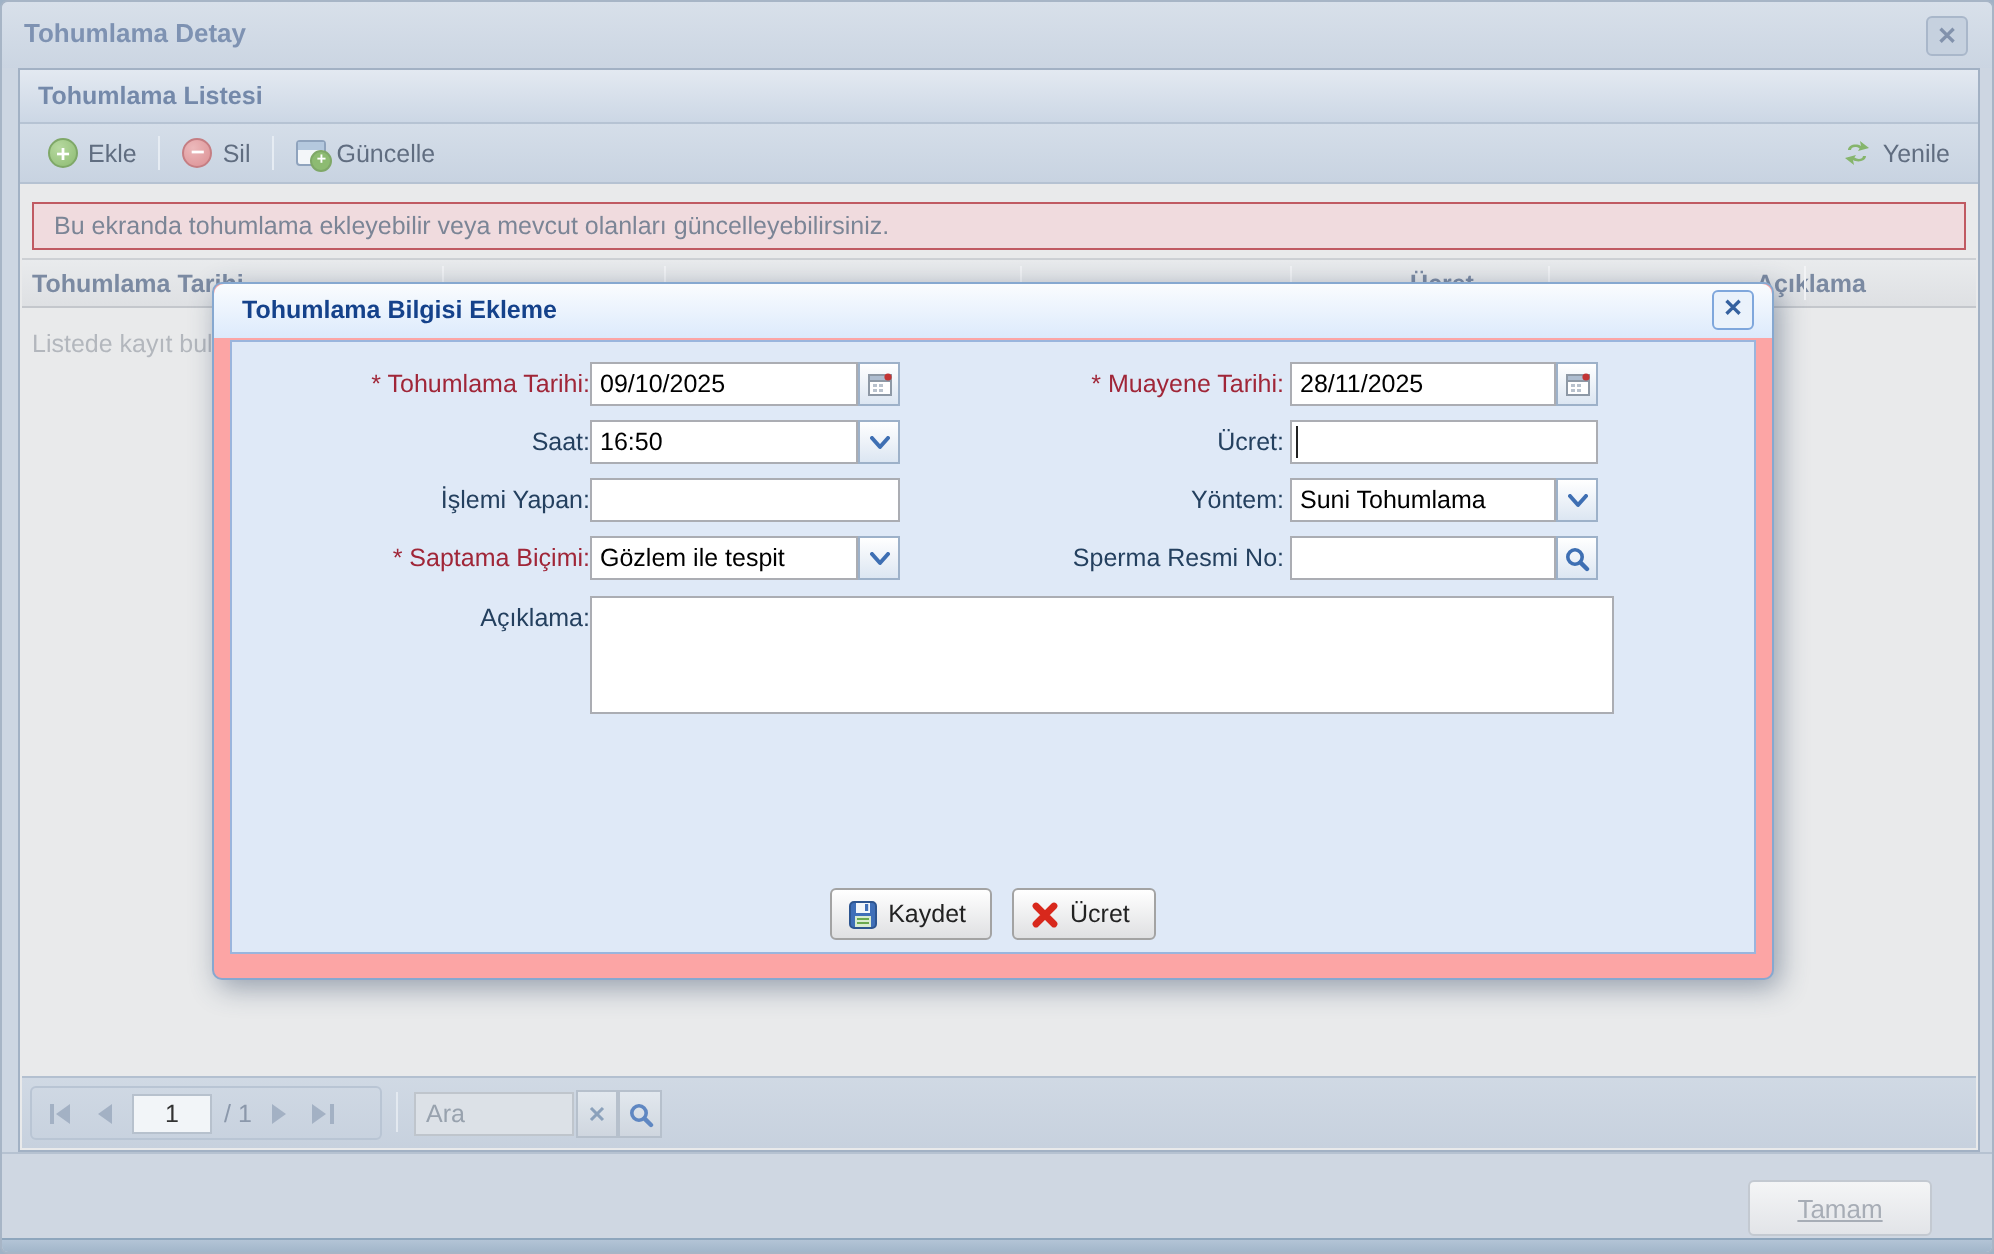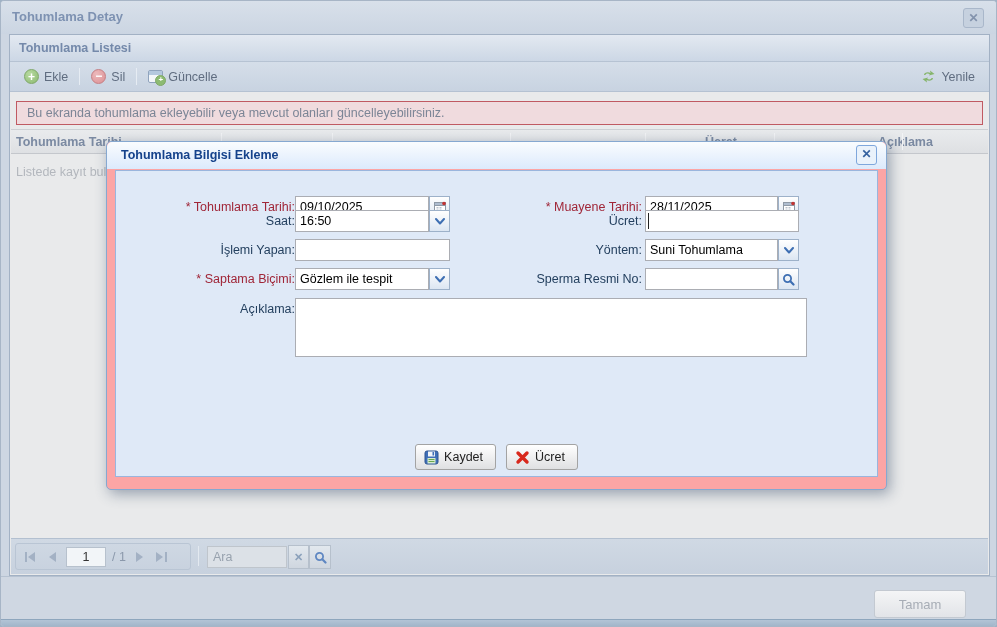--- a/index.html
+++ b/index.html
@@ -64,42 +64,42 @@
   .mini-btn { position:absolute; top:6px; height:24px; background:linear-gradient(#e2e8ee,#cfd6df);
     border:1px solid #b6c0cc; display:flex; align-items:center; justify-content:center; cursor:pointer; }
   .clear-btn { left:277px; width:21px; color:#8ba1bb; font-weight:bold; font-size:11px; }
   .search-btn { left:298px; width:22px; }
 
   
   .win-footer { position:absolute; left:0; top:575px; right:0; height:45px;
     background:#cfd7e2; border-top:1px solid #b6c2d1; }
   .ok-btn { position:absolute; right:30px; top:13px; width:92px; height:28px;
     background:linear-gradient(#f4f5f6,#e2e4e8); border:1px solid #c3c9d1; border-radius:3px;
-    color:#a7adb6; font-size:13px; display:flex; align-items:center; justify-content:center; cursor:pointer; }
+    color:#a7adb6; font-size:13px; display:flex; align-items:center; justify-content:center; cursor:pointer;text-decoration:underline; }
   .win-bottom-edge { position:absolute; left:0; bottom:0; right:0; height:7px;
     background:linear-gradient(#b3c4d6,#a2b6ca); border-top:1px solid #8ea6bd; }
 
   
   .dialog { position:absolute; left:105px; top:140px; width:781px; height:349px;
     background:#fca5a5; border:1px solid #86a8d0; border-radius:5px;
     box-shadow:3px 4px 14px rgba(50,70,100,0.45); z-index:20; }
   .dlg-header { position:absolute; left:0; top:0; right:0; height:27px;
     background:linear-gradient(#fafcfe,#dceafc); border-radius:5px 5px 0 0; }
   .dlg-title { position:absolute; left:14px; top:6px; font-weight:bold; font-size:12.5px; color:#15428b; }
   .dlg-close { position:absolute; top:3px; right:9px; width:21px; height:20px;
     background:#eaf2fb; border:1px solid #7fa7dc; border-radius:3px;
     color:#35619f; font-weight:bold; font-size:12px; text-align:center; line-height:17px; cursor:pointer; }
   .dlg-form { position:absolute; left:8px; top:28px; right:8px; bottom:12px;
     background:#dfe9f7; border:1px solid #9ab5dd; }
 
   .fld-label { position:absolute; height:22px; line-height:22px; text-align:right; color:#24405f; white-space:nowrap; }
   .fld-label.req { color:#a02638; }
   .lab-c1 { left:10px; width:178px; }
   .lab-c2 { left:360px; width:175px; }
-  .row1 { top:54px; } .row2 { top:68px; } .row3 { top:97px; } .row4 { top:126px; } .row5 { top:156px; }
+  .row1 { top:39px; } .row2 { top:68px; } .row3 { top:97px; } .row4 { top:126px; } .row5 { top:156px; }
 
   .txt { position:absolute; height:22px; background:#fff; border:1px solid #abadb3;
     font-size:12.5px; padding:0 4px; color:#000; font-family:"Liberation Sans", sans-serif; }
   .trigger { position:absolute; width:21px; height:22px;
     background:linear-gradient(#ffffff,#dce6f2); border:1px solid #9db1c9;
     display:flex; align-items:center; justify-content:center; cursor:pointer; }
   .c1-input { left:188px; width:134px; }
   .c1-input-wide { left:188px; width:155px; }
   .c1-trig { left:322px; }
   .c2-input { left:538px; width:133px; }

